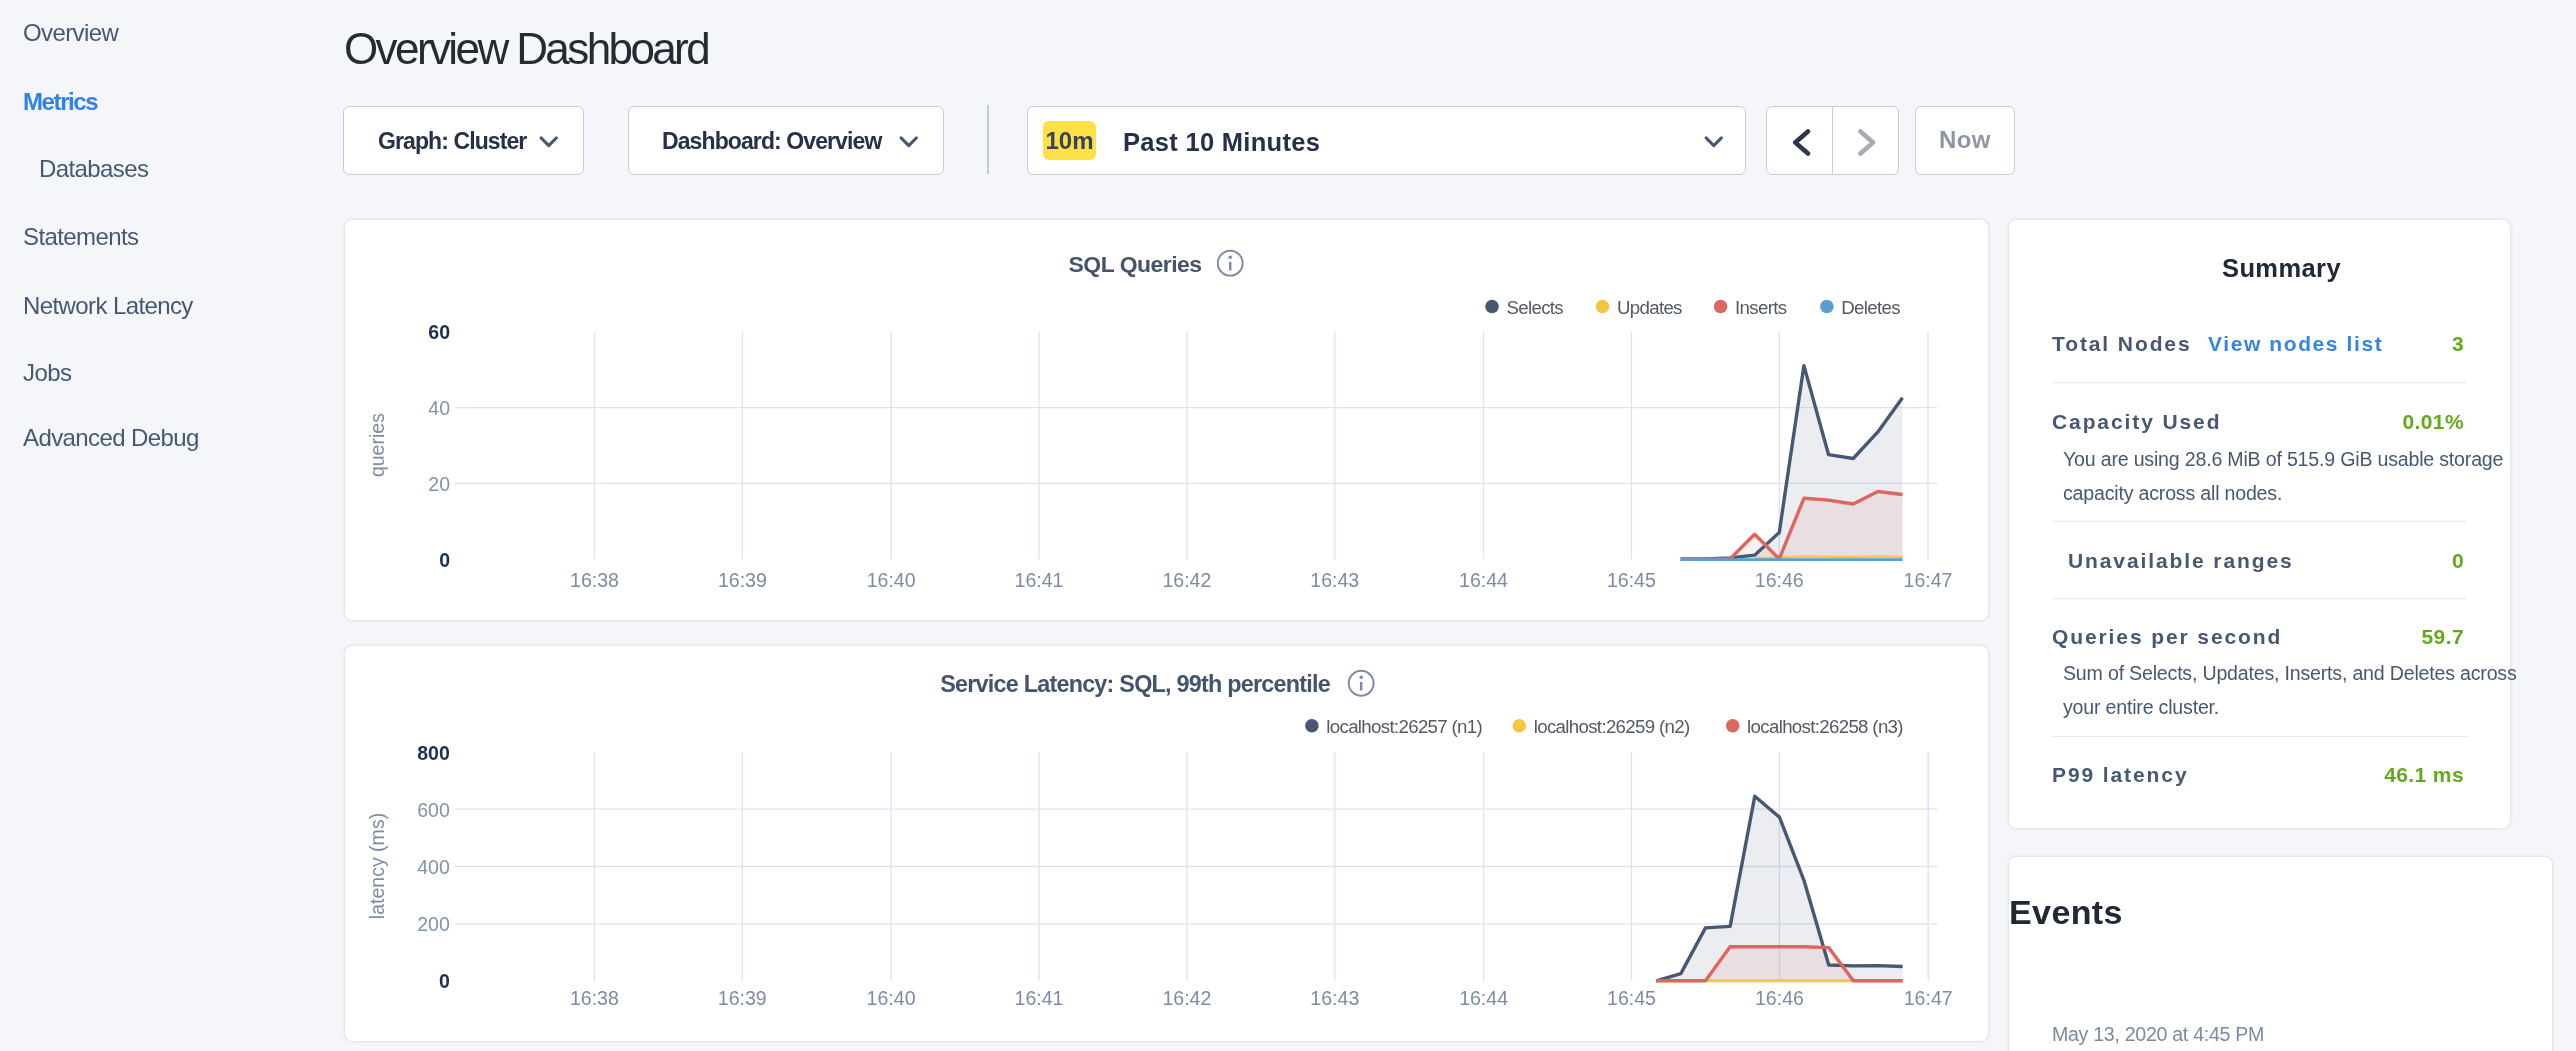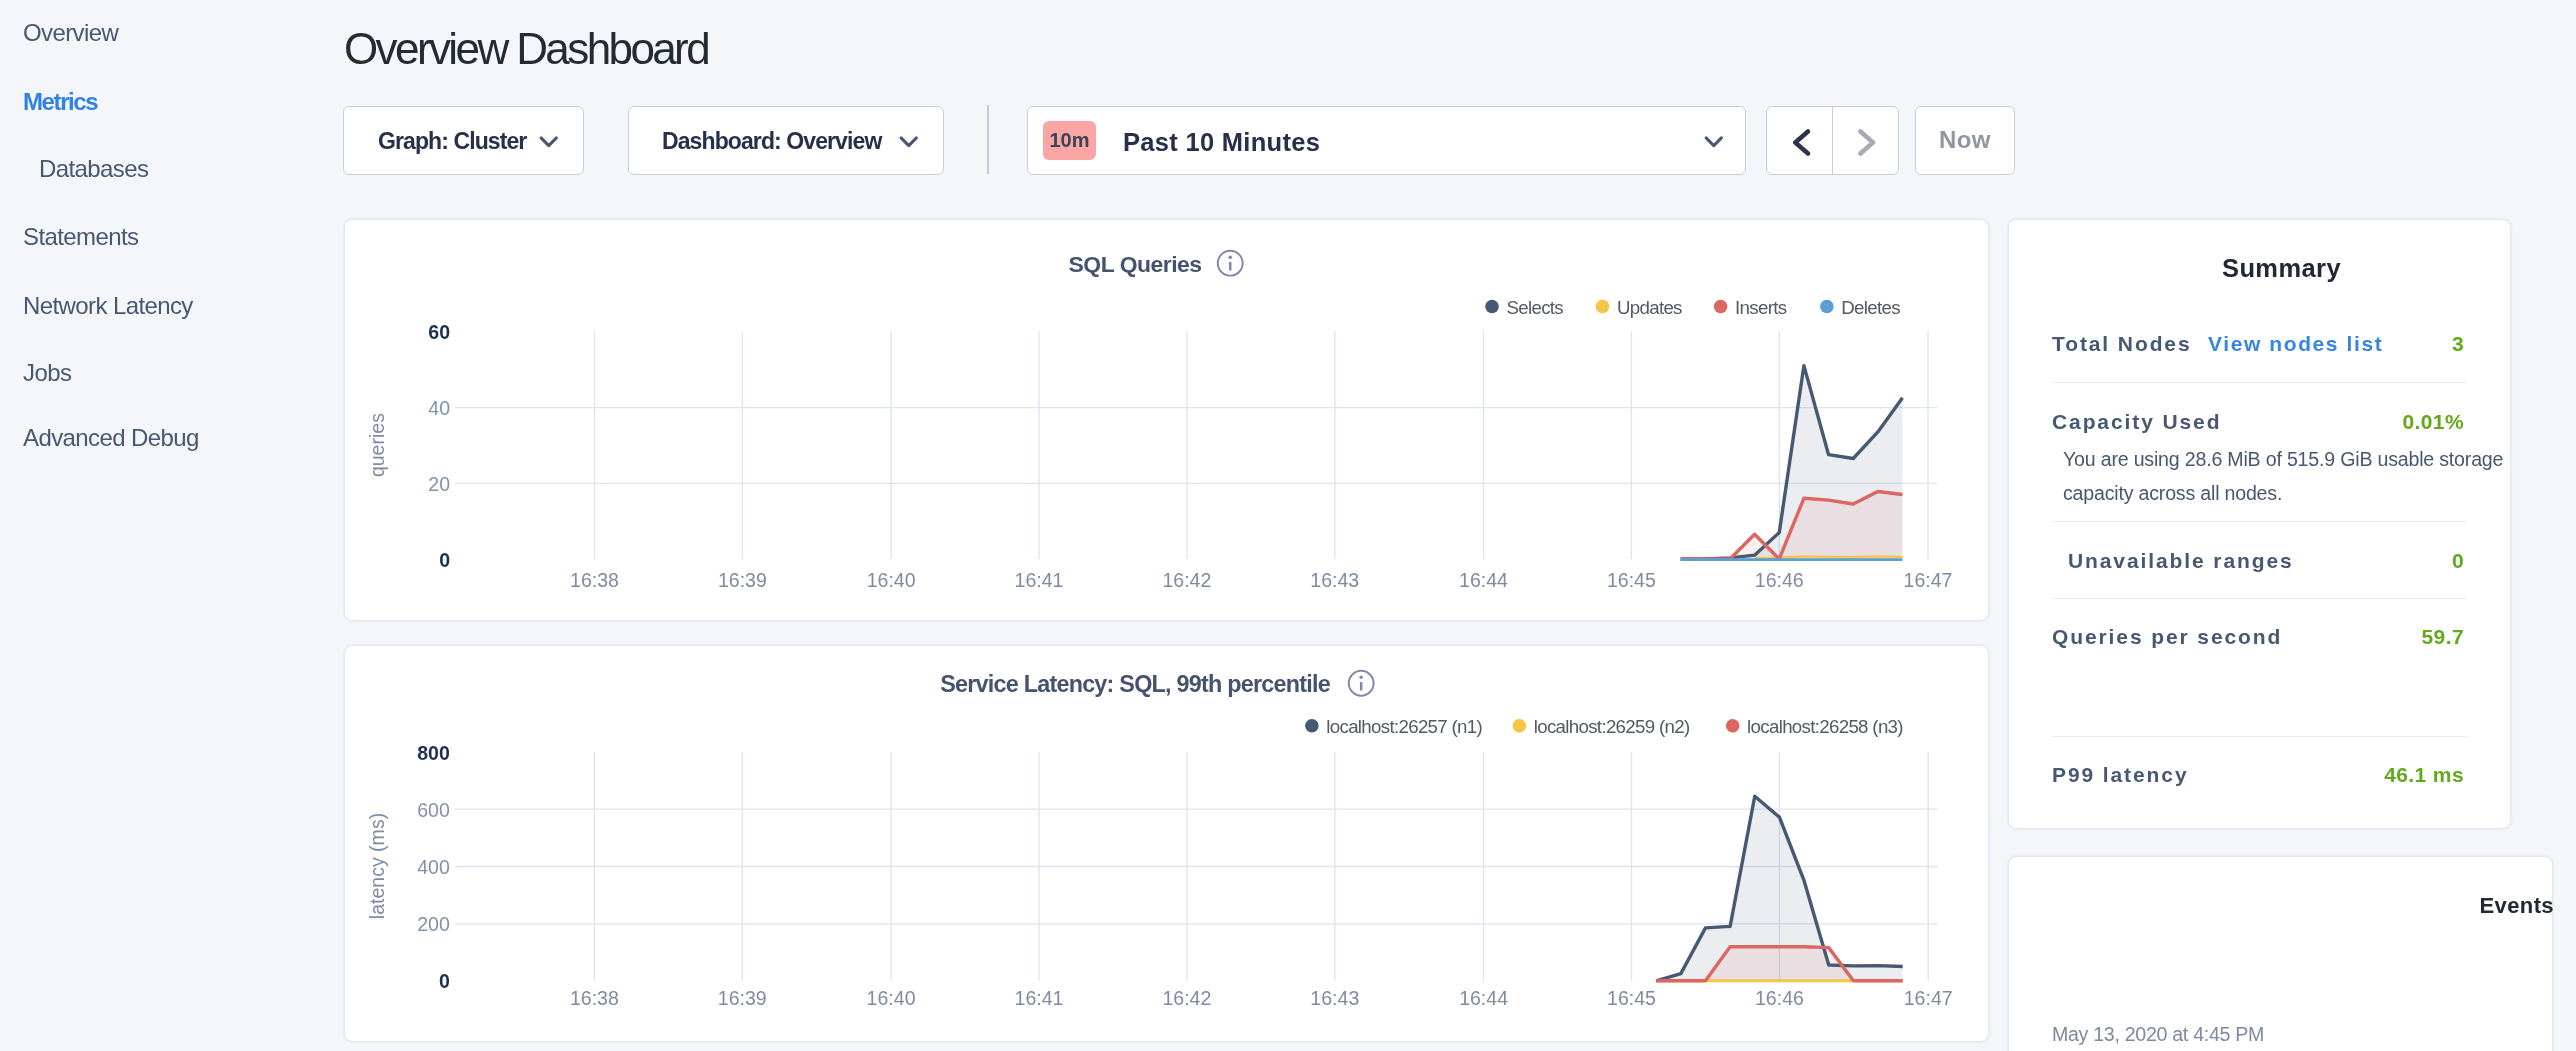--- a/index.html
+++ b/index.html
@@ -37,21 +37,21 @@
 
 <div class="ctlbox" style="left:628px; width:316px;"></div>
 <div class="ctltext" style="left:662px; top:128px;">Dashboard: Overview</div>
 <svg class="abs" style="left:896px; top:132px;" width="25.5" height="18.7" viewBox="0 0 30 22">
     <polyline points="6,7 15,16 24,7" fill="none" stroke="#475872" stroke-width="3.6" stroke-linecap="round" stroke-linejoin="round"></polyline>
   </svg>
 
 <div class="abs" style="left:987px; top:105px; width:1.7px; height:69px; background:#c0c9d8;"></div>
 
 <div class="ctlbox" style="left:1027px; width:719px;"></div>
-<div class="abs" style="left:1043px; top:121px; width:53px; height:39px; background:#fca5a5; border-radius:6px; text-align:center; font-size:20px; font-weight:bold; color:#394455; line-height:39px;">10m</div>
+<div class="abs" style="left:1043px; top:121px; width:53px; height:39px; background:#fde047; border-radius:6px; text-align:center; font-size:24px; font-weight:bold; color:#394455; line-height:39px;">10m</div>
 <div class="ctltext" style="left:1123px; top:128px; font-size:25.5px; letter-spacing:0.3px;">Past 10 Minutes</div>
 <svg class="abs" style="left:1701px; top:132px;" width="25.5" height="18.7" viewBox="0 0 30 22">
     <polyline points="6,7 15,16 24,7" fill="none" stroke="#475872" stroke-width="3.6" stroke-linecap="round" stroke-linejoin="round"></polyline>
   </svg>
 
 <div class="ctlbox" style="left:1766px; width:133px;"></div>
 <div class="abs" style="left:1832px; top:107px; width:0.9px; height:67px; background:#c6cedd;"></div>
 <svg class="abs" style="left:1791px; top:129px;" width="20.4" height="27" viewBox="0 0 24 32">
     <polyline points="20,3 5,16 20,29" fill="none" stroke="#2d3649" stroke-width="5.4" stroke-linecap="round" stroke-linejoin="round"></polyline>
   </svg>
@@ -184,22 +184,23 @@
   <div class="divider" style="top:162px;"></div>
   <div class="sumlabel" style="top:190px;">Capacity Used</div>
   <div class="sumval green" style="top:190px;">0.01%</div>
   <div class="sumdesc" style="top:222px;">You are using 28.6 MiB of 515.9 GiB usable storage capacity across all nodes.</div>
   <div class="divider" style="top:301px;"></div>
   <div class="sumlabel" style="top:329px;margin-left:16px;">Unavailable ranges</div>
   <div class="sumval green" style="top:329px;">0</div>
   <div class="divider" style="top:378px;"></div>
   <div class="sumlabel" style="top:405px;">Queries per second</div>
   <div class="sumval green" style="top:405px;margin-left:40px;">59.7</div>
+  <div class="sumdesc" style="top:436px;">Sum of Selects, Updates, Inserts, and Deletes across your entire cluster.</div>
   <div class="divider" style="top:516px;"></div>
   <div class="sumlabel" style="top:543px;">P99 latency</div>
   <div class="sumval green" style="top:543px;">46.1 ms</div>
 </div>
 
 <div class="panel" style="left:2008px; top:856px; width:545px; height:238px;">
-  <div class="abs" style="left:0; width:545px; top:36px; text-align:right; font-size:22px; font-weight:bold; color:#212936; letter-spacing:0.4px;">Events</div>
+  <div class="abs" style="left:0; width:545px; top:36px; text-align:left; font-size:34px; font-weight:bold; color:#212936; letter-spacing:0.4px;">Events</div>
   <div class="abs" style="left:43px; top:166px; font-size:19.6px; letter-spacing:-0.3px; color:#7b8aa1;">May 13, 2020 at 4:45 PM</div>
 </div>
 
 
 </body></html>

